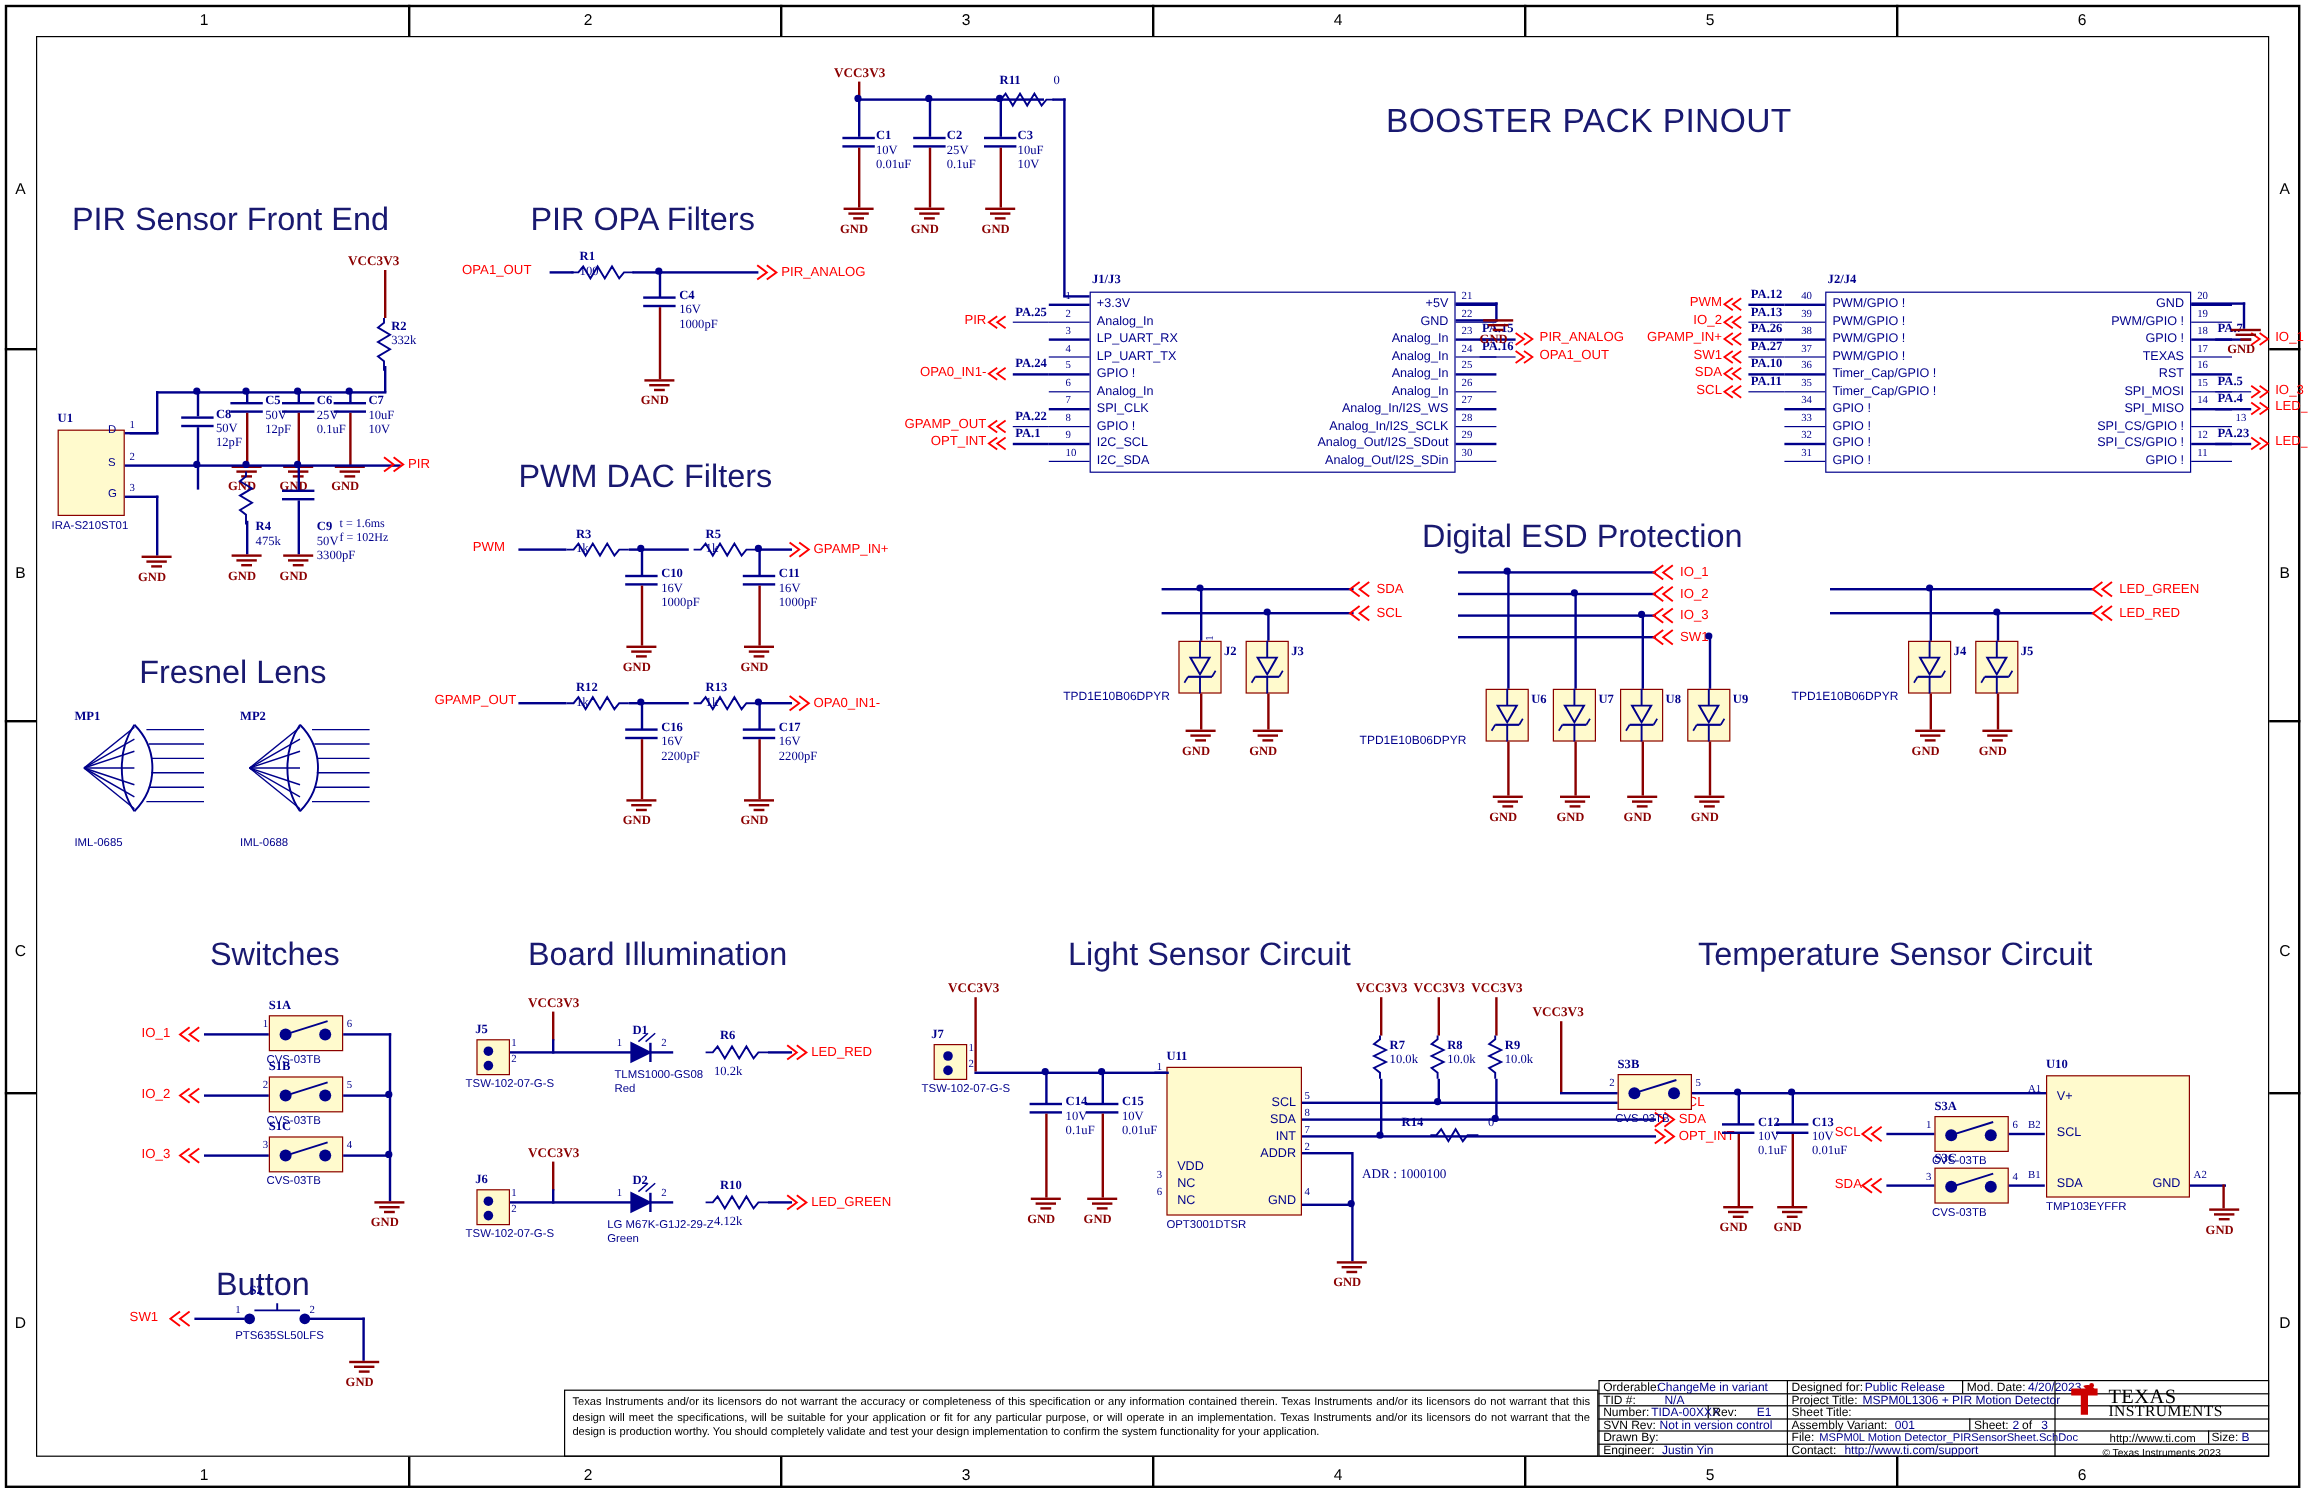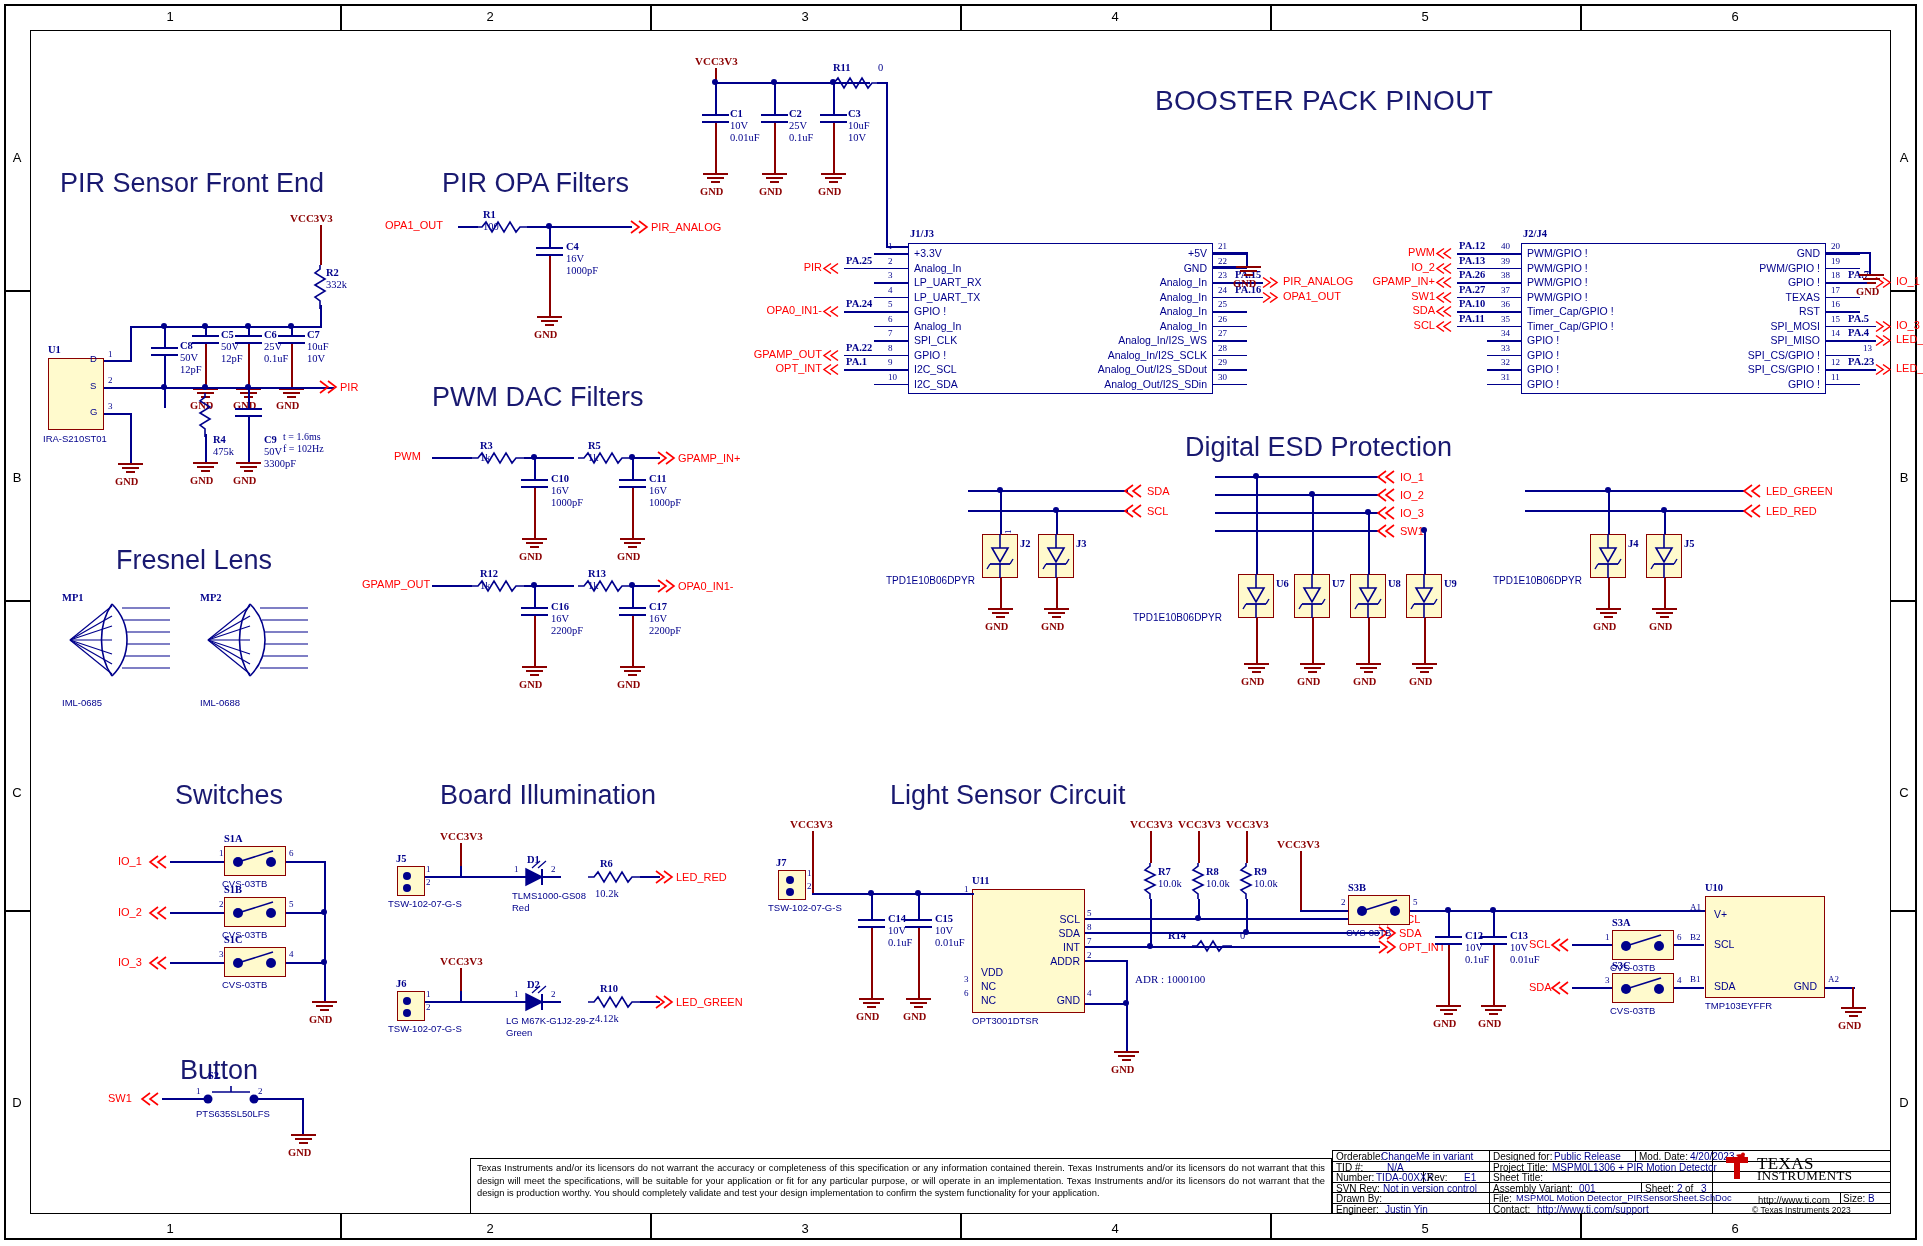--- a/index.html
+++ b/index.html
@@ -84,20 +84,21 @@
   <div class="abs zlbl" style="left:1896px;top:1095px;width:16px;">D</div>
 
   <div class="title" style="left:60px;top:168px;">PIR Sensor Front End</div>
   <div class="title" style="left:442px;top:168px;">PIR OPA Filters</div>
   <div class="title" style="left:432px;top:382px;">PWM DAC Filters</div>
   <div class="title" style="left:116px;top:545px;">Fresnel Lens</div>
   <div class="title" style="left:175px;top:780px;">Switches</div>
   <div class="title" style="left:180px;top:1055px;">Button</div>
   <div class="title" style="left:440px;top:780px;">Board Illumination</div>
   <div class="title" style="left:890px;top:780px;">Light Sensor Circuit</div>
+  <div class="title" style="left:1415px;top:780px;">Temperature Sensor Circuit</div>
   <div class="bigtitle" style="left:1155px;top:85px;font-size:28px;">BOOSTER PACK PINOUT</div>
   <div class="title" style="left:1185px;top:432px;">Digital ESD Protection</div>
 
   <div class="pwr" style="left:695px;top:55px;">VCC3V3</div>
   <div class="wr" style="left:715px;top:68px;width:1.6px;height:14px;"></div>
   <div class="w wh" style="left:715px;top:82px;width:155px;"></div>
   <div class="junc" style="left:712px;top:79px;"></div>
   <div class="junc" style="left:771px;top:79px;"></div>
   <div class="junc" style="left:830px;top:79px;"></div>
   <div class="w wv" style="left:715px;top:82px;height:32px;"></div>

